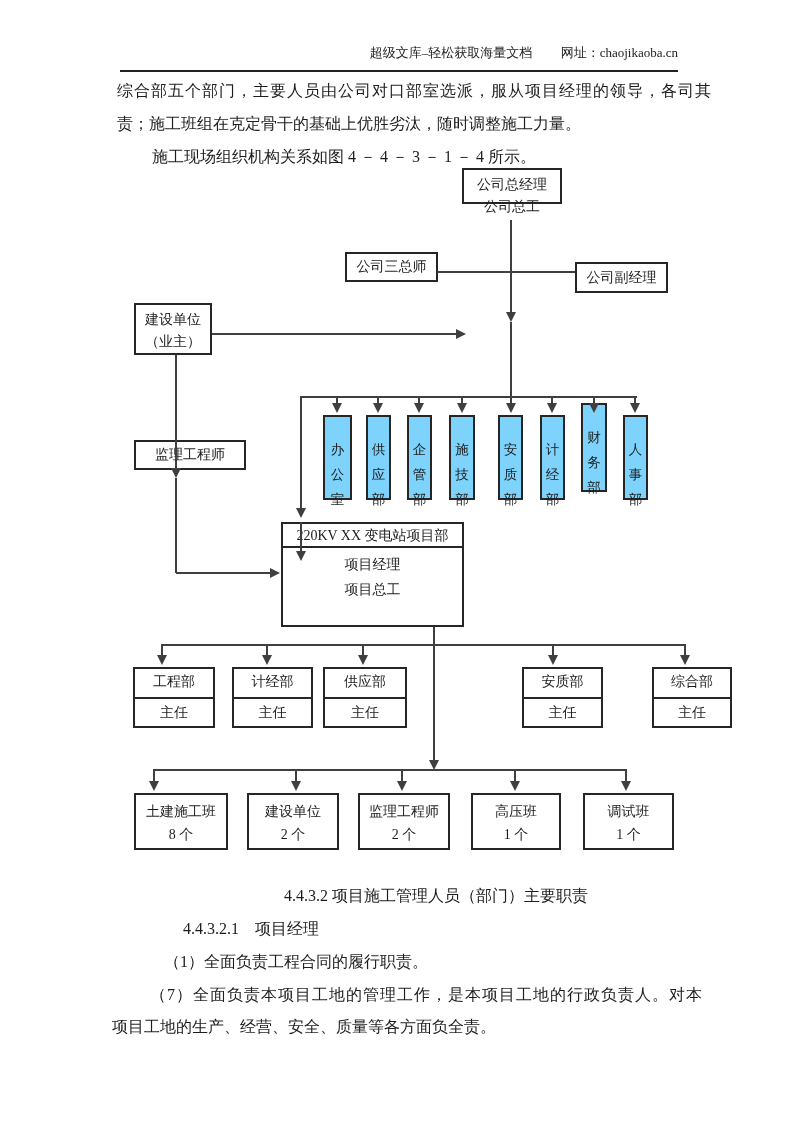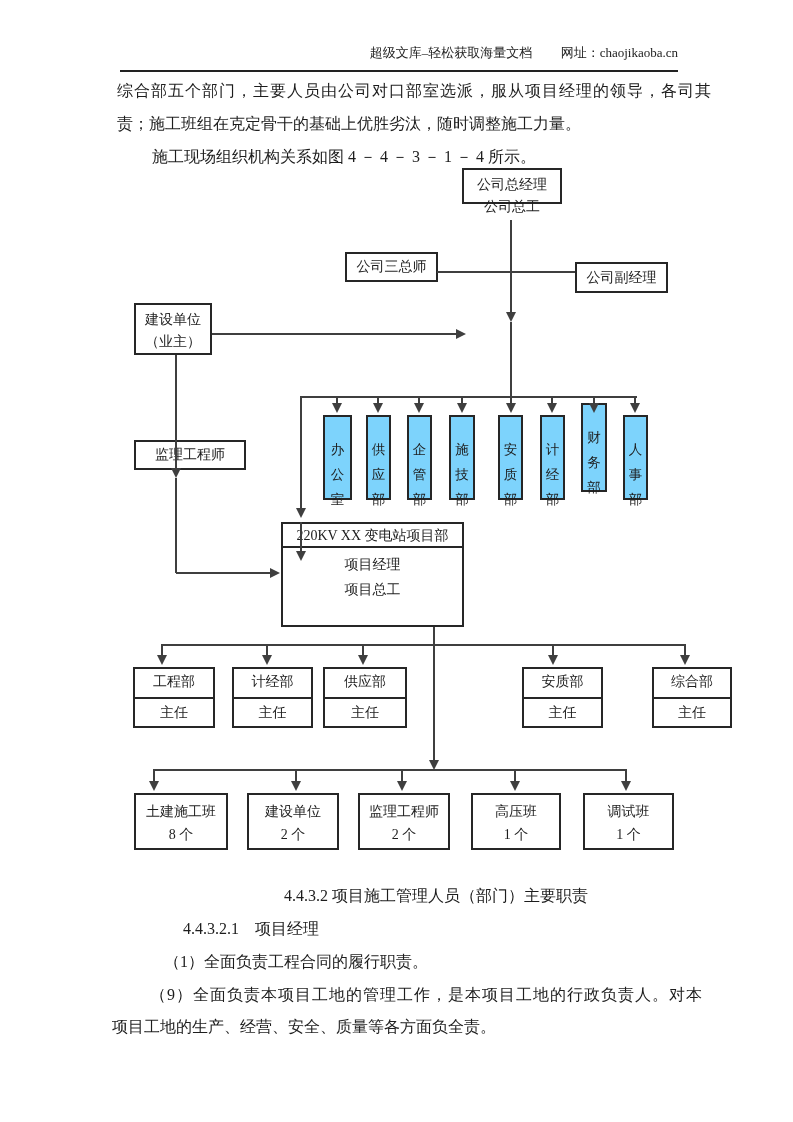--- a/index.html
+++ b/index.html
@@ -171,16 +171,16 @@
   <div class="vl" style="left:401px;top:769px;height:13px;"></div>
     <div class="ad" style="left:397px;top:781px;"></div>
   <div class="vl" style="left:514px;top:769px;height:13px;"></div>
     <div class="ad" style="left:510px;top:781px;"></div>
   <div class="vl" style="left:625px;top:769px;height:13px;"></div>
     <div class="ad" style="left:621px;top:781px;"></div>
 
   <div class="txt" style="left:284px;top:886px;">4.4.3.2 项目施工管理人员（部门）主要职责</div>
   <div class="txt" style="left:183px;top:919px;">4.4.3.2.1　项目经理</div>
   <div class="txt" style="left:164px;top:952px;">（1）全面负责工程合同的履行职责。</div>
-  <div class="txt just" style="left:150px;top:985px;">（9）全面负责本项目工地的管理工作，是本项目工地的行政负责人。对本</div>
+  <div class="txt just" style="left:150px;top:985px;">（7）全面负责本项目工地的管理工作，是本项目工地的行政负责人。对本</div>
   <div class="txt" style="left:112px;top:1017px;">项目工地的生产、经营、安全、质量等各方面负全责。</div>
 
 </div>
 
 </body></html>

